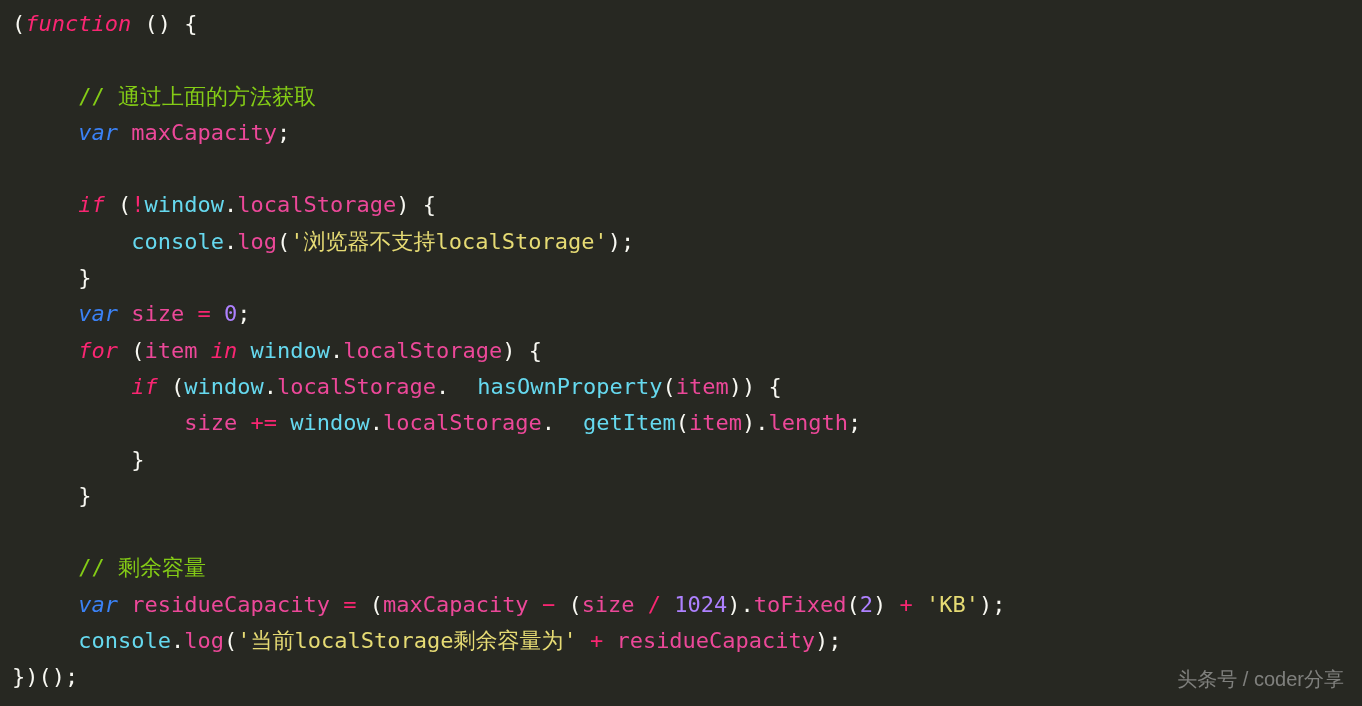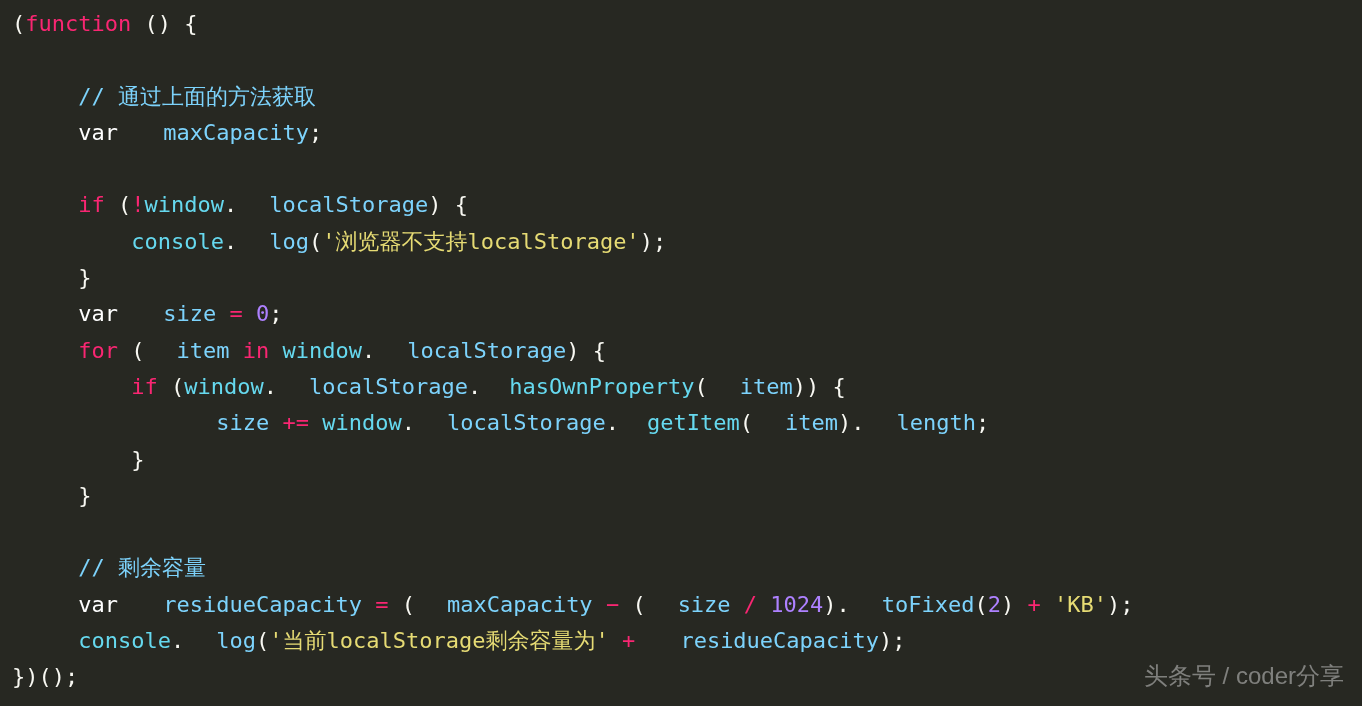--- a/index.html
+++ b/index.html
@@ -13,36 +13,36 @@
     width: 1362px;
     height: 706px;
     overflow: hidden;
     position: relative;
   }
   pre {
     margin: 0;
     padding: 6px 12px;
     white-space: pre;
   }
-  .kw     { color: #f92672; }   
-  .kwvar  { color: #ffffff; }   
-  .ident  { color: #7dd3fc; margin-left: 32px; }
+  .kw     { color: #f92672; font-style: italic; }   
+  .kwvar  { color: #3b82f6; font-style: italic; }   
+  .ident  { color: #ec4899; }
   .builtin{ color: #66d9ef; }   
   .op     { color: #f92672; }
   .punct  { color: #f8f8f2; }
-  .comment{ color: #7dd3fc; }
+  .comment{ color: #84cc16; }
   .string { color: #e6db74; }
   .num    { color: #ae81ff; }
   .method { color: #66d9ef; margin-left: 28px; }   
   .watermark {
     position: absolute;
     bottom: 10px;
     right: 18px;
     color: rgba(200,200,200,0.55);
-    font-size: 24px;
+    font-size: 20px;
     font-family: sans-serif;
   }
 </style>
 </head>
 <body>
 
 <pre><span class="punct">(</span><span class="kw">function</span> <span class="punct">(</span><span class="punct">)</span> <span class="punct">{</span>
 
      <span class="comment">// 通过上面的方法获取</span>
      <span class="kwvar">var</span> <span class="ident">maxCapacity</span><span class="punct">;</span>

